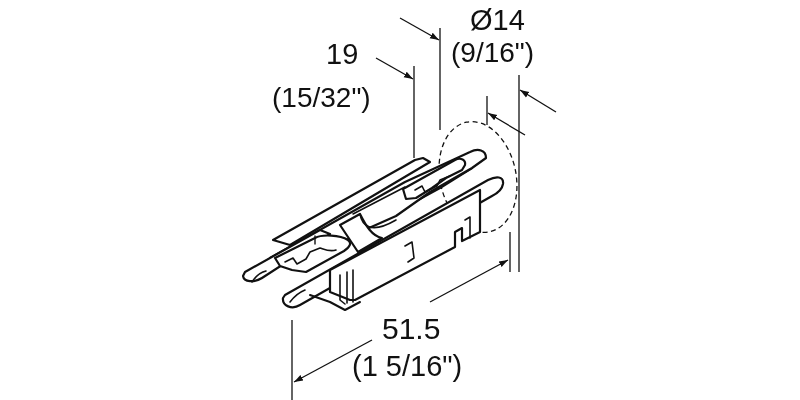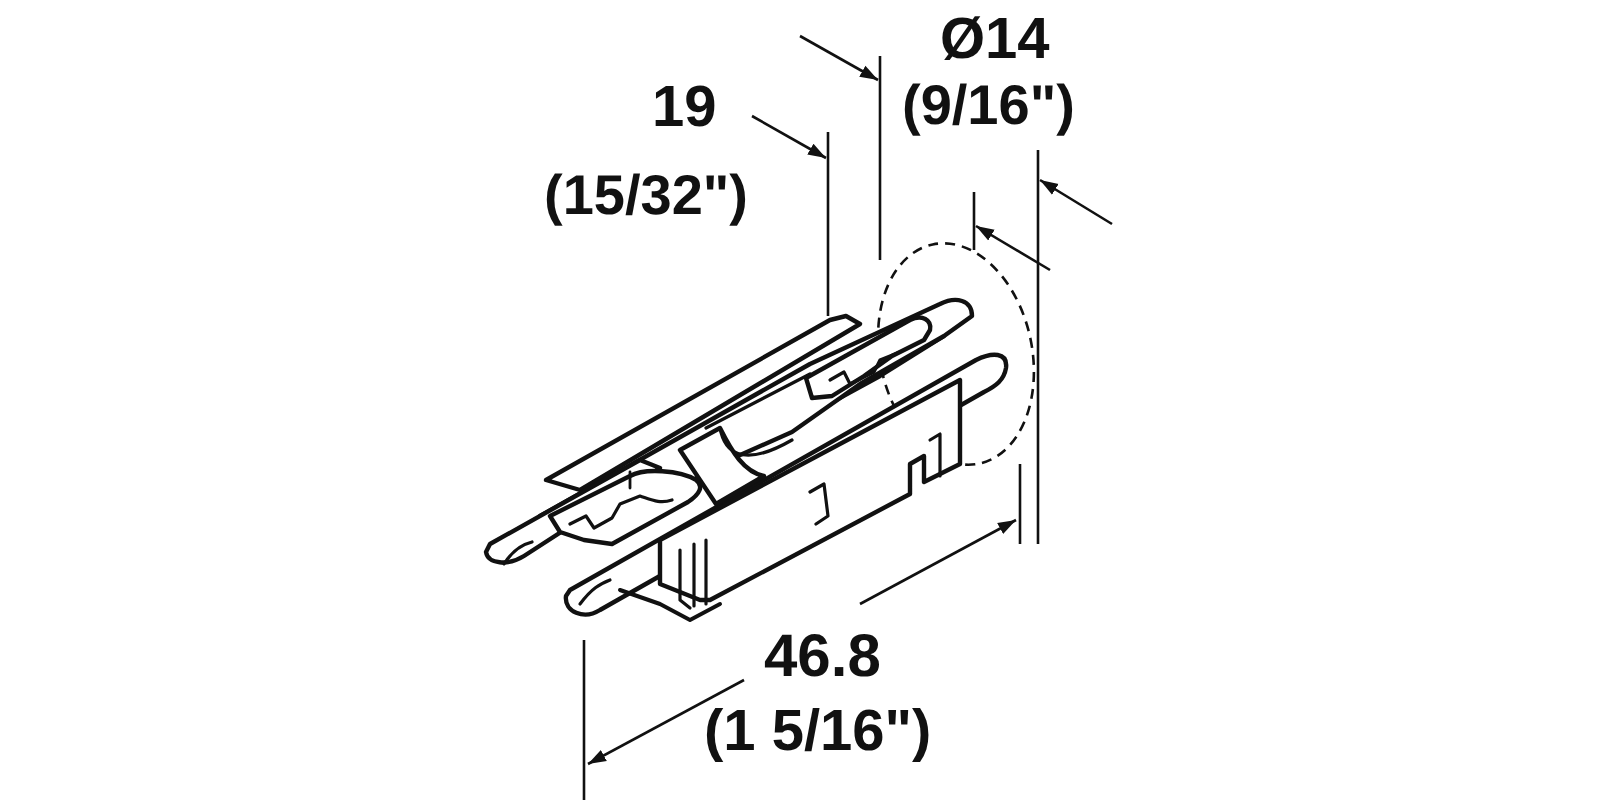--- a/index.html
+++ b/index.html
@@ -1,18 +1,18 @@
 <!DOCTYPE html>
 <html><head>
 <meta charset="utf-8">
 <style>
   html, body { margin: 0; padding: 0; background: #ffffff; }
   body { width: 800px; height: 400px; overflow: hidden; position: relative; font-family: "Liberation Sans", sans-serif; }
   #canvas { position: absolute; left: 0; top: 0; width: 800px; height: 400px; }
-  .lbl { position: absolute; font-family: "Liberation Sans", sans-serif; font-weight: bold; color: #111; line-height: 1; white-space: nowrap; }
+  .lbl { position: absolute; font-family: "Liberation Sans", sans-serif; font-weight: normal; color: #111; line-height: 1; white-space: nowrap; }
 </style>
 </head>
 <body>
 
 <svg id="canvas" viewBox="0 0 800 400" xmlns="http://www.w3.org/2000/svg">
   <defs>
     <marker id="arr" viewBox="0 0 10 10" refX="10" refY="5" markerWidth="9" markerHeight="9" orient="auto-start-reverse" markerUnits="userSpaceOnUse">
       <path d="M0,1.5 L10,5 L0,8.5 z" fill="#111"></path>
     </marker>
   </defs>
@@ -74,14 +74,14 @@
     <path d="M310,295 L330,302 L345,310 L360,302" fill="none" stroke-width="2"></path>
   </g>
 </svg>
 
 <div class="lbl" style="left:326px; top:40px; font-size:29px;">19</div>
 <div class="lbl" style="left:272px; top:84px; font-size:28px;">(15/32")</div>
 
 <div class="lbl" style="left:470px; top:6px; font-size:29px;">Ø14</div>
 <div class="lbl" style="left:451px; top:39px; font-size:28px;">(9/16")</div>
 
-<div class="lbl" style="left:382px; top:314px; font-size:30px;">46.8</div>
+<div class="lbl" style="left:382px; top:314px; font-size:30px;">51.5</div>
 <div class="lbl" style="left:352px; top:352px; font-size:29px;">(1 5/16")</div>
 
 </body></html>

